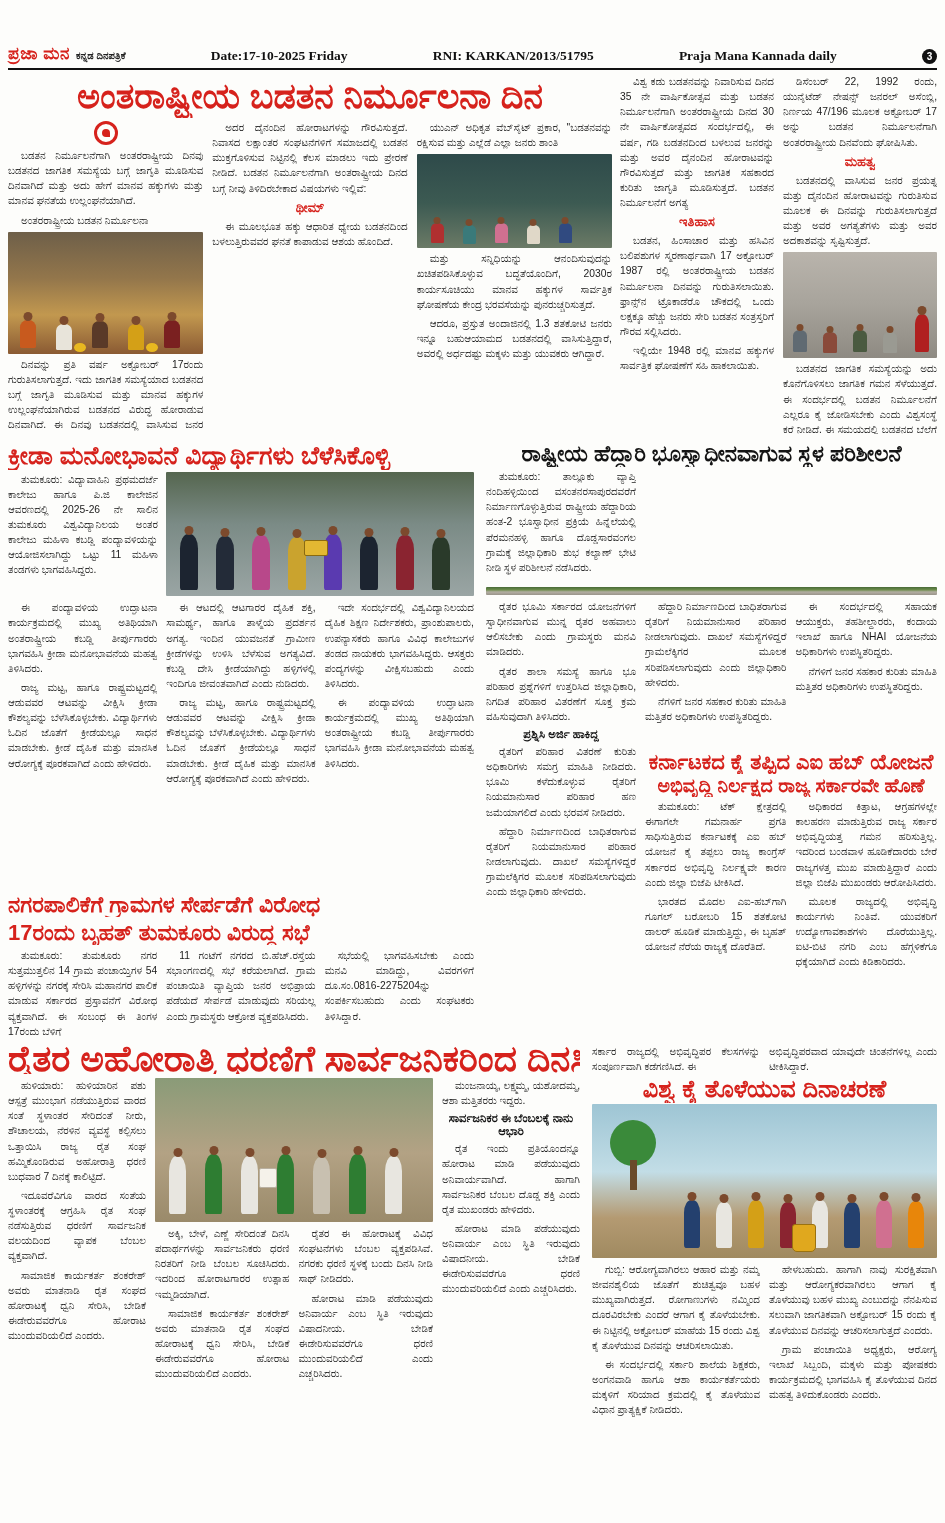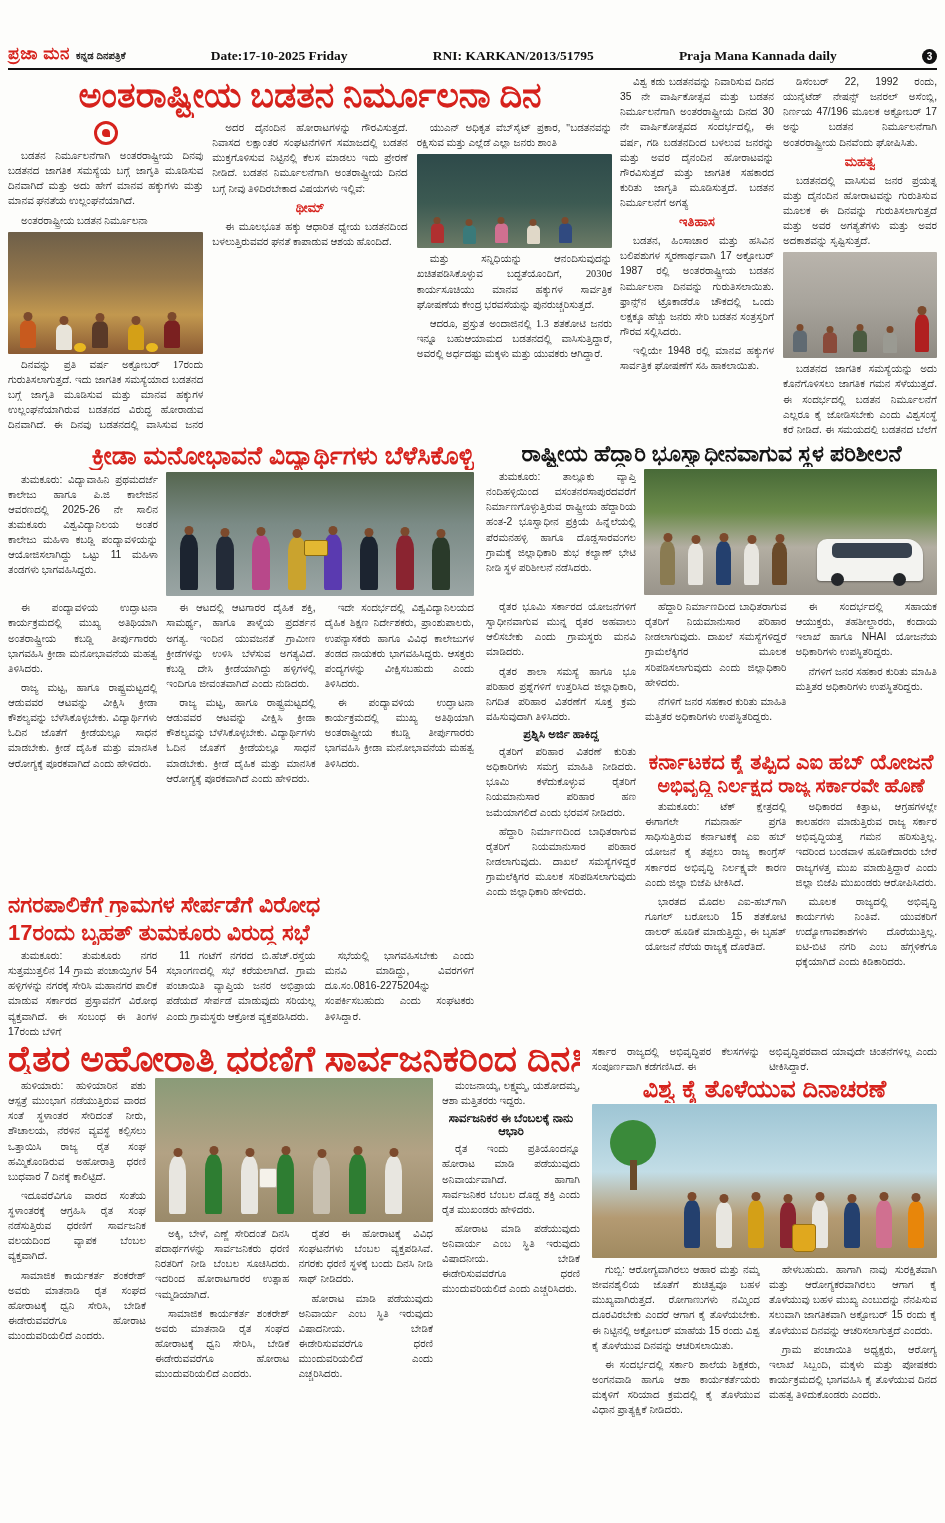--- a/index.html
+++ b/index.html
@@ -17,21 +17,21 @@
        font-size:10px;font-weight:bold;display:flex;align-items:center;justify-content:center;}
   
   .p{font-size:10.3px;line-height:1.47;text-align:justify;text-indent:13px;margin:0 0 4px 0;}
   .col{flex:1;overflow:hidden;}
   .subhead{color:#d6221c;font-weight:bold;font-size:13px;text-align:center;margin:3px 0;text-indent:0;}
   .subhead-k{color:#111;font-weight:bold;font-size:11.5px;text-align:center;margin:3px 0;text-indent:0;}
   .red-h{color:#d6221c;font-weight:bold;white-space:nowrap;overflow:hidden;}
   .blk-h{color:#141414;font-weight:bold;white-space:nowrap;overflow:hidden;}
   
   .sec-a{display:flex;gap:8px;height:360px;margin-top:4px;overflow:hidden;}
-  .a-left{width:604px;display:flex;flex-direction:column;font-family:Liberation Serif, serif;}
+  .a-left{width:604px;display:flex;flex-direction:column;}
   .a-left h1{font-size:35px;margin:0;height:44px;line-height:44px;text-align:center;}
   .a-cols{display:flex;gap:9px;flex:1;overflow:hidden;margin-top:2px;}
   .a-right{flex:1;display:flex;gap:9px;overflow:hidden;}
   .emblem{width:18px;height:18px;margin:1px auto 3px auto;border:3px solid #d6221c;border-radius:50%;position:relative;}
   .emblem::after{content:"";position:absolute;left:5px;top:5px;width:8px;height:8px;background:#d6221c;border-radius:50% 50% 0 50%;}
   
   .photo{position:relative;overflow:hidden;border-radius:1px;}
   .pn{position:absolute;border-radius:45% 45% 10% 10% / 26% 26% 6% 6%;}
   .pn::before{content:"";position:absolute;top:-8px;left:50%;transform:translateX(-50%);
       width:9px;height:9px;border-radius:50%;background:#7c4a2d;}
@@ -42,28 +42,28 @@
       background:#23262a;box-shadow:62px 0 0 #23262a;}
   .pot{position:absolute;border-radius:50%;}
   .drum{position:absolute;background:#e0a81e;border-radius:3px 3px 5px 5px;border:1px solid #9a7210;}
   .mural{position:absolute;border-radius:50%;}
   .trunk{position:absolute;background:#6a4a2a;}
   .bag{position:absolute;background:#f5f2ea;border:1px solid #b9b0a0;border-radius:2px;}
   .plate{position:absolute;background:#e3b832;border:1px solid #8a6a10;border-radius:2px;}
   
   .sec-b{display:flex;gap:12px;height:596px;margin-top:6px;overflow:hidden;}
   .b-left{width:466px;display:flex;flex-direction:column;}
-  .b-left h2{font-size:25px;margin:0;height:30px;line-height:30px;text-align:right;}
+  .b-left h2{font-size:25px;margin:0;height:30px;line-height:30px;text-align:left;}
   .b-row1{display:flex;gap:8px;height:126px;overflow:hidden;margin-top:2px;}
   .b-row2{display:flex;gap:9px;height:292px;overflow:hidden;margin-top:4px;}
   .muni h3{font-size:22px;margin:4px 0 0 0;line-height:24px;}
   .muni-cols{display:flex;gap:9px;height:88px;overflow:hidden;margin-top:3px;}
   .b-right{flex:1;display:flex;flex-direction:column;}
   .b-right h2{font-size:22px;margin:0;height:27px;line-height:27px;text-align:center;}
-  .br-row1{display:flex;gap:8px;height:126px;overflow:hidden;margin-top:2px;}
+  .br-row1{display:flex;gap:8px;height:126px;overflow:hidden;margin-top:2px;flex-direction:column;}
   .br-row2{display:flex;gap:9px;flex:1;overflow:hidden;margin-top:4px;}
   .br-colA{width:150px;flex:none;overflow:hidden;}
   .br-right{flex:1;display:flex;flex-direction:column;overflow:hidden;}
   .br-rtop{display:flex;gap:9px;height:148px;overflow:hidden;}
   .ai-h{text-align:center;margin:2px 0;}
   .ai-h .l1{font-size:21px;line-height:25px;}
   .ai-h .l2{font-size:19px;line-height:23px;}
   .br-rbot{display:flex;gap:9px;flex:1;overflow:hidden;}
   
   .sec-c{display:flex;gap:12px;height:485px;margin-top:8px;overflow:hidden;}

